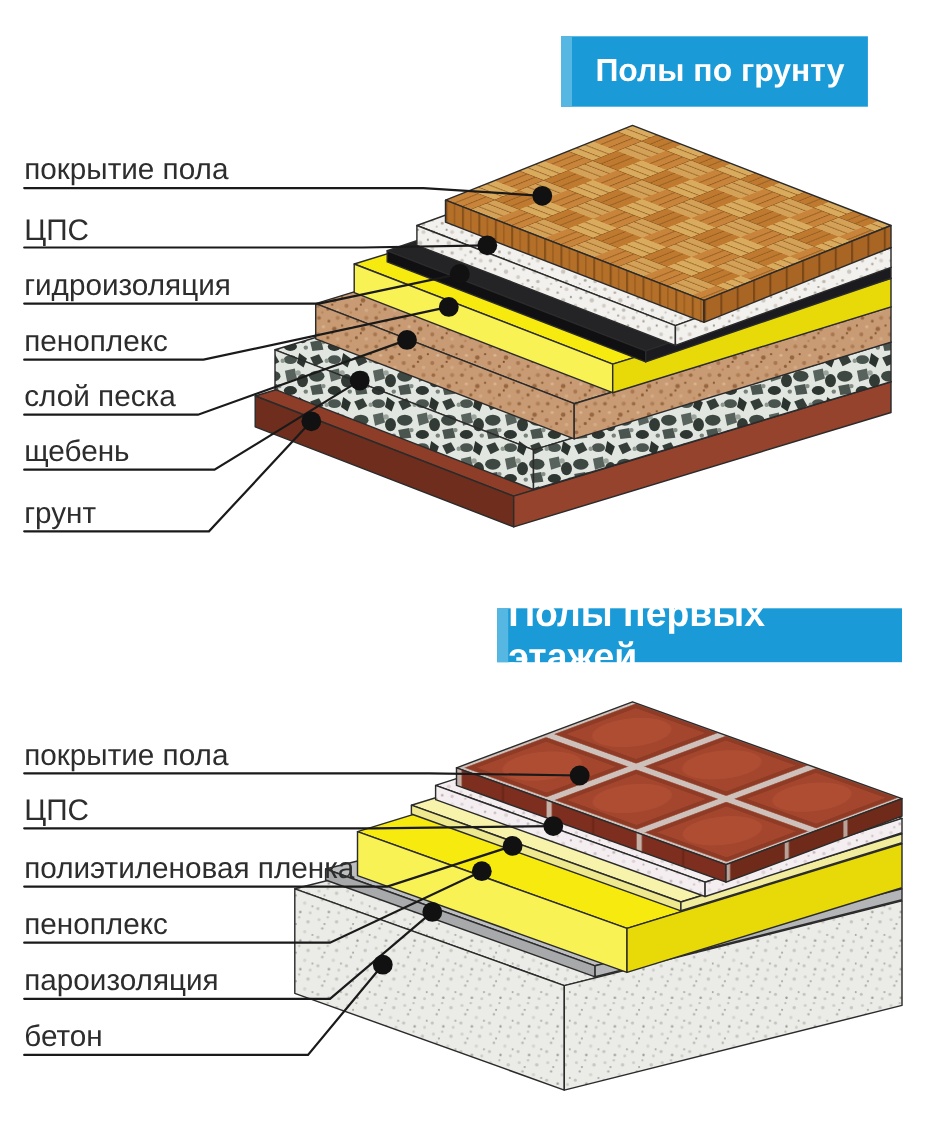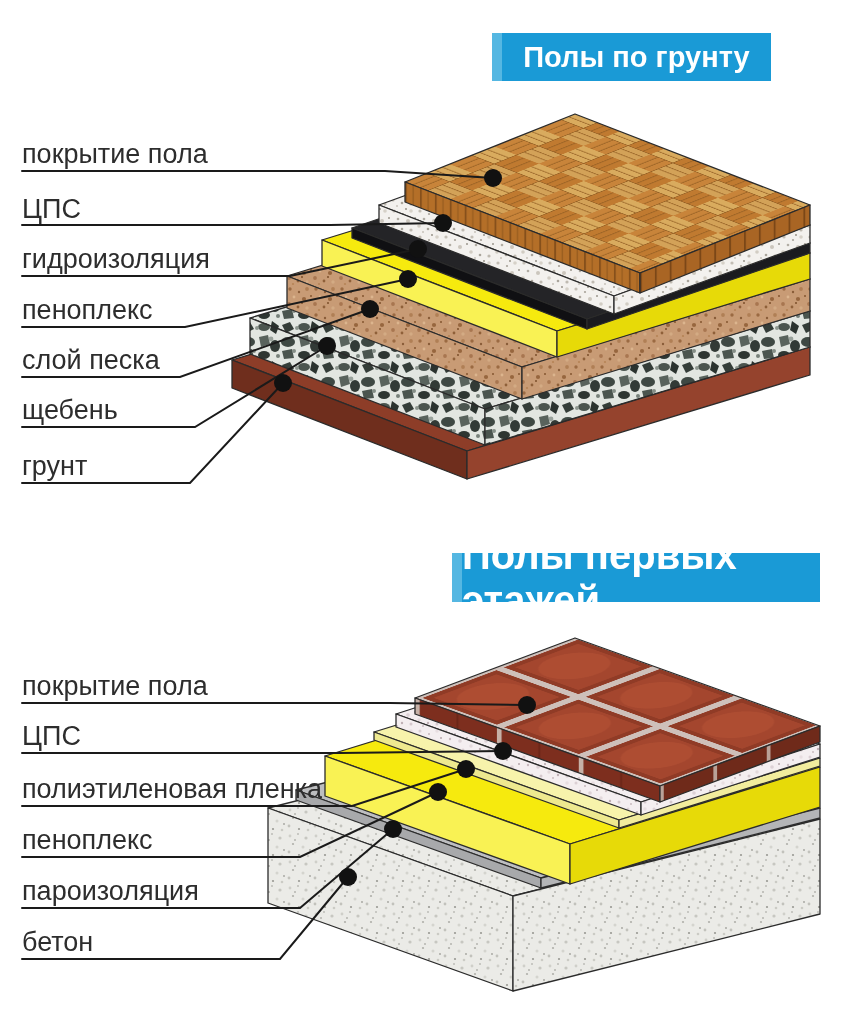--- a/index.html
+++ b/index.html
@@ -1,22 +1,22 @@
 <!DOCTYPE html>
 <html><head>
 <meta charset="utf-8">
 <style>
   html,body{margin:0;padding:0;background:#ffffff;}
   #stage{position:relative;width:850px;height:1021px;background:#fff;overflow:hidden;
          font-family:"Liberation Sans",sans-serif;}
   #scene{position:absolute;left:0;top:0;}
   .banner{position:absolute;box-sizing:border-box;display:flex;align-items:center;justify-content:center;
           color:#fff;font-weight:bold;font-family:"Liberation Sans",sans-serif;}
-  #banner-1{left:492px;top:33px;width:279px;height:48px;font-size:29px;}
-  #banner-2{left:452px;top:553px;width:368px;height:49px;font-size:40px;}
+  #banner-1{left:510px;top:33px;width:279px;height:64px;font-size:29px;}
+  #banner-2{left:452px;top:553px;width:368px;height:49px;font-size:34px;}
   text.lbl{font-family:"Liberation Sans",sans-serif;font-size:27px;}
 </style>
 </head>
 <body>
 
 <div id="stage">
 
   <svg id="scene" width="850" height="1021" viewBox="0 0 850 1021">
     <defs>
 

